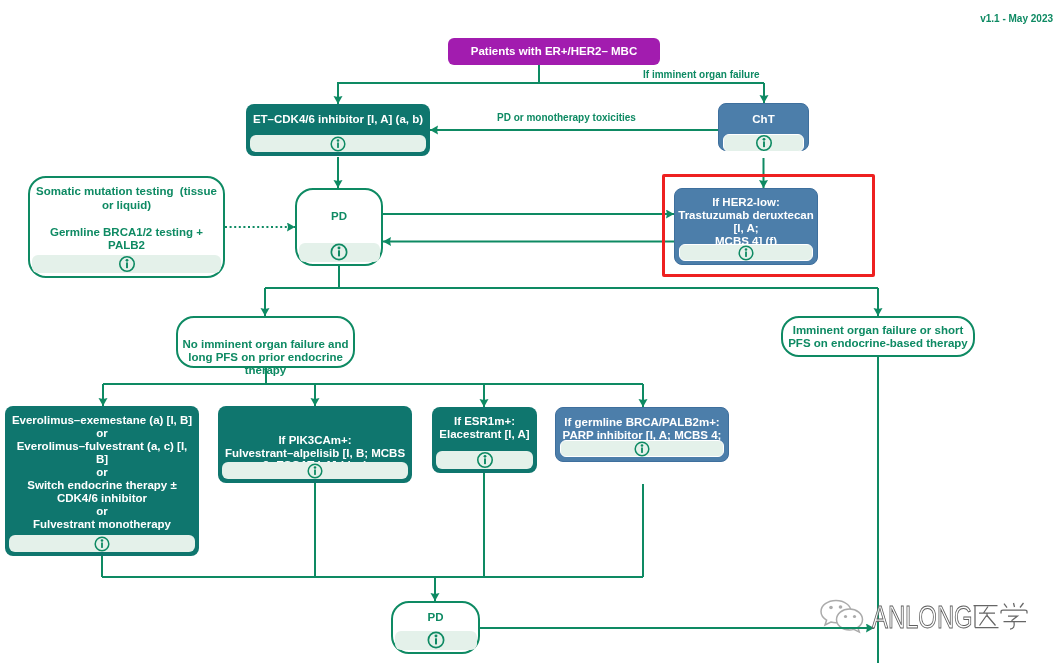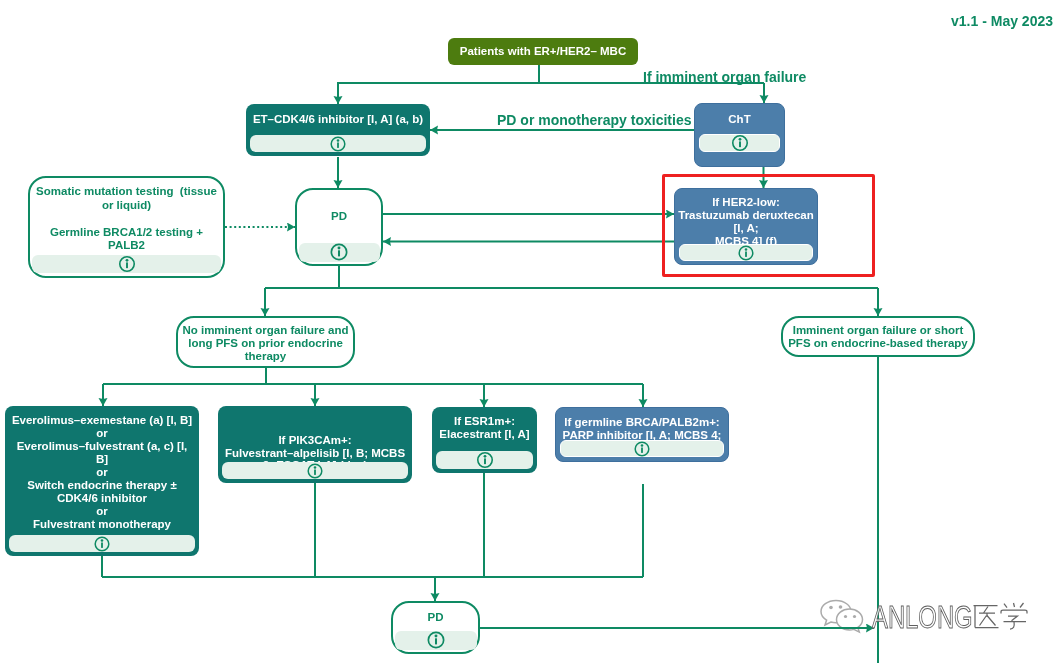--- a/index.html
+++ b/index.html
@@ -5,21 +5,21 @@
 html,body{margin:0;padding:0;}
 #page{position:relative;width:1060px;height:663px;background:#ffffff;overflow:hidden;
   font-family:"Liberation Sans",sans-serif;}
 .box{position:absolute;box-sizing:border-box;font-weight:bold;text-align:center;
   font-size:11.5px;line-height:13px;}
 .gbox{background:#0f766e;color:#ffffff;border-radius:8px;}
 .bbox{background:#4C7EAA;color:#ffffff;border-radius:8px;border:1.5px solid #3E6F9D;}
 .wbox{background:#ffffff;color:#0E8A63;border:2.5px solid #0E8A63;border-radius:18px;}
 .bar{position:absolute;box-sizing:border-box;background:#E4F1EA;border-radius:6px;}
 .bar svg{position:absolute;left:50%;top:50%;transform:translate(-50%,-50%);}
-.lbl{position:absolute;color:#0E8A63;font-weight:bold;font-size:14px;white-space:nowrap;}
+.lbl{position:absolute;color:#0E8A63;font-weight:bold;font-size:10px;white-space:nowrap;}
 svg.lay{position:absolute;left:0;top:0;}
 </style>
 </head>
 <body>
 <div id="page">
 
 <svg class="lay" width="1060" height="663" viewBox="0 0 1060 663">
   <g stroke="#ABABAB" stroke-width="1.5" fill="#ffffff">
     <path d="M836,600.5 c-8.3,0 -15,4.9 -15,11 c0,3.5 2.2,6.6 5.6,8.6 l-1.6,4.9 l5.9,-2.9 c1.6,0.4 3.3,0.6 5.1,0.6 c8.3,0 15,-4.9 15,-11.1 c0,-6.1 -6.7,-11.1 -15,-11.1 z"></path>
     <circle cx="831" cy="607.5" r="1.8" fill="#ABABAB" stroke="none"></circle>
@@ -65,37 +65,37 @@
     <path d="M435,577 V601" marker-end="url(#ar)"></path>
     <path d="M480,628 H874" marker-end="url(#ar)"></path>
     <path d="M878,357 V663"></path>
   </g>
 </svg>
 
 <div style="position:absolute;left:662px;top:174px;width:213px;height:103px;border:3px solid #EE2020;border-radius:2px;box-sizing:border-box;"></div>
 
 <div class="lbl" style="right:7px;top:13px;">v1.1 - May 2023</div>
 
-<div class="box" style="left:448px;top:38px;width:190px;height:27px;background:#4d7c0f;color:#fff;border-radius:6px;line-height:27px;">Patients with ER+/HER2– MBC</div>
+<div class="box" style="left:448px;top:38px;width:212px;height:27px;background:#a21caf;color:#fff;border-radius:6px;line-height:27px;">Patients with ER+/HER2– MBC</div>
 
 <div class="lbl" style="left:643px;top:69px;">If imminent organ failure</div>
 <div class="lbl" style="left:497px;top:112px;">PD or monotherapy toxicities</div>
 
 <div class="box gbox" style="left:246px;top:104px;width:184px;height:52px;">
   <div style="padding-top:9px;">ET–CDK4/6 inhibitor [I, A] (a, b)</div>
   <div class="bar" style="left:4px;right:4px;top:31px;height:17px;">
     <svg width="16" height="16" viewBox="0 0 16 16">
           <circle cx="8" cy="8" r="6.8" fill="none" stroke="#0E8A63" stroke-width="1.5"></circle>
           <circle cx="8" cy="4.5" r="1.3" fill="#0E8A63"></circle>
           <rect x="7.1" y="6.5" width="1.8" height="5.4" fill="#0E8A63"></rect>
         </svg>
   </div>
 </div>
 
-<div class="box bbox" style="left:694px;top:103px;width:91px;height:64px;">
+<div class="box bbox" style="left:718px;top:103px;width:91px;height:48px;">
   <div style="padding-top:9px;">ChT</div>
   <div class="bar" style="left:4px;right:4px;top:30px;height:18px;border:1px solid #fff;">
     <svg width="17" height="17" viewBox="0 0 16 16">
           <circle cx="8" cy="8" r="6.8" fill="none" stroke="#0E8A63" stroke-width="1.5"></circle>
           <circle cx="8" cy="4.5" r="1.3" fill="#0E8A63"></circle>
           <rect x="7.1" y="6.5" width="1.8" height="5.4" fill="#0E8A63"></rect>
         </svg>
   </div>
 </div>
 
@@ -126,21 +126,21 @@
   <div class="bar" style="left:1.5px;right:1.5px;bottom:2.5px;height:19px;">
     <svg width="18" height="18" viewBox="0 0 16 16">
           <circle cx="8" cy="8" r="6.8" fill="none" stroke="#0E8A63" stroke-width="1.5"></circle>
           <circle cx="8" cy="4.5" r="1.3" fill="#0E8A63"></circle>
           <rect x="7.1" y="6.5" width="1.8" height="5.4" fill="#0E8A63"></rect>
         </svg>
   </div>
 </div>
 
 <div class="box wbox" style="left:176px;top:316px;width:179px;height:52px;">
-  <div style="padding-top:6px;">No imminent organ failure and<br>long PFS on prior endocrine<br>therapy</div>
+  <div style="padding-top:20px;">No imminent organ failure and<br>long PFS on prior endocrine<br>therapy</div>
 </div>
 
 <div class="box wbox" style="left:781px;top:316px;width:194px;height:41px;">
   <div style="padding-top:6px;">Imminent organ failure or short<br>PFS on endocrine-based therapy</div>
 </div>
 
 <div class="box gbox" style="left:5px;top:406px;width:194px;height:150px;line-height:12.6px;">
   <div style="padding-top:8px;line-height:13px;">Everolimus–exemestane (a) [I, B]<br>or<br>Everolimus–fulvestrant (a, c) [I,<br>B]<br>or<br>Switch endocrine therapy ±<br>CDK4/6 inhibitor<br>or<br>Fulvestrant monotherapy</div>
   <div class="bar" style="left:4px;right:4px;bottom:4px;height:17px;">
     <svg width="16" height="16" viewBox="0 0 16 16">

